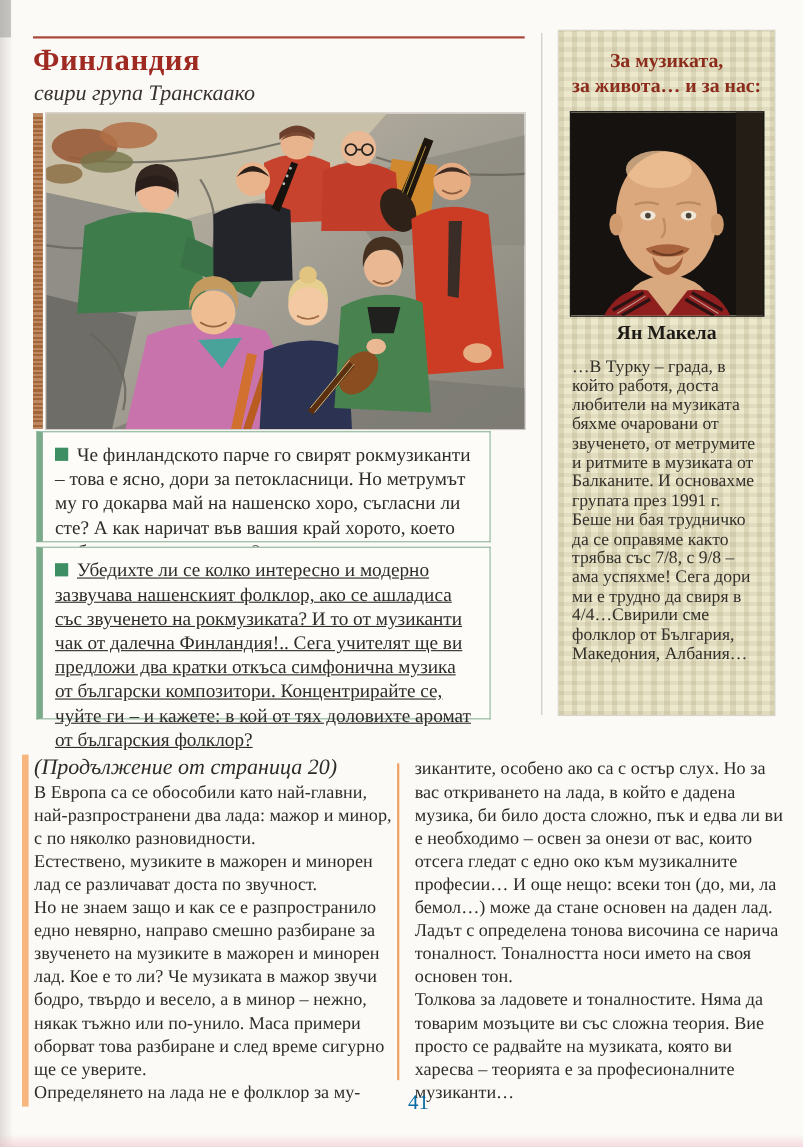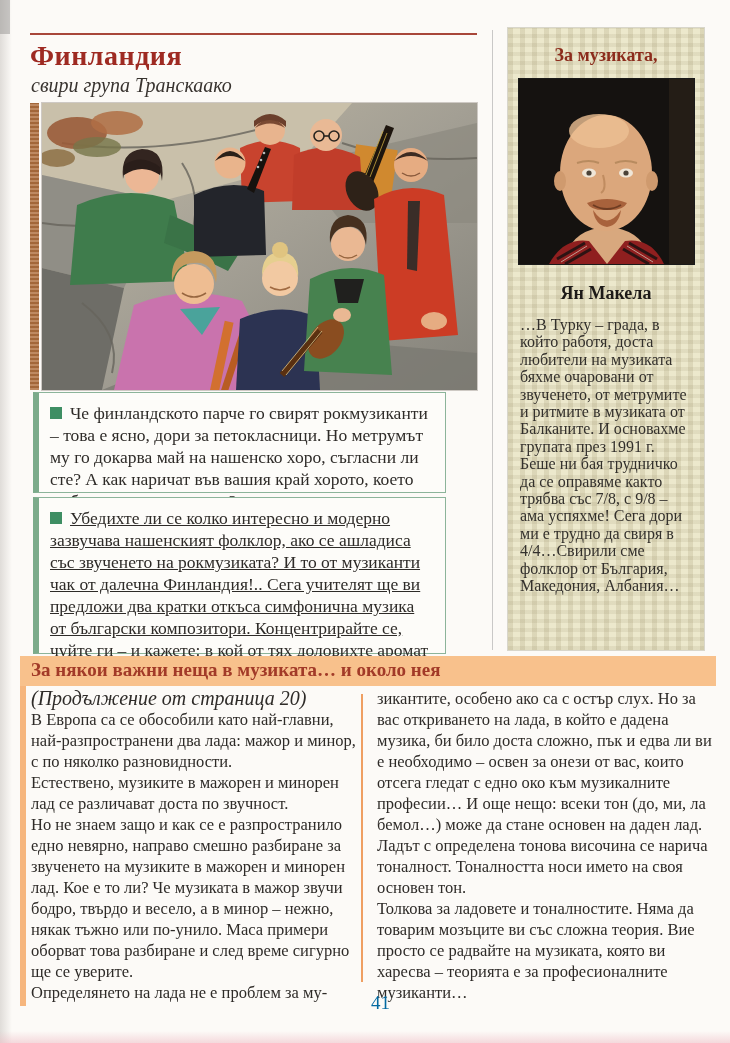--- a/index.html
+++ b/index.html
@@ -37,21 +37,21 @@
 
   
   #profile-panel{left:508px;top:28px;width:196px;height:622px;
     background-color:#ece8cc;
     background-image:
       repeating-linear-gradient(0deg,rgba(120,108,70,.10) 0 4px,rgba(0,0,0,0) 4px 9px),
       repeating-linear-gradient(90deg,rgba(146,134,92,.18) 0 5px,rgba(0,0,0,0) 5px 12px);
     box-shadow:0 0 0 1px rgba(150,145,120,.35);}
   #profile-header{margin:16px 8px 0 8px;text-align:center;font-weight:bold;font-size:18px;line-height:23px;color:#8c2c1c;}
   #profile-photo{display:block;margin:12px auto 0 auto;width:175px;height:185px;box-shadow:0 0 0 1px #1a1a1a;}
-  #profile-caption{margin-top:19px;text-align:center;font-weight:bold;font-size:18px;color:#1d1a18;}
+  #profile-caption{margin-top:5px;text-align:center;font-weight:bold;font-size:18px;color:#1d1a18;}
   #profile-body{margin:12px 11px 0 12px;font-size:16px;line-height:17.4px;color:#33302c;}
 
   
   #section-header-band{left:20px;top:656px;width:696px;height:30px;background:#f8c18c;
     box-sizing:border-box;padding:3px 0 0 11px;font-weight:bold;font-size:19px;color:#a23a28;}
   #section-left-bar{left:20px;top:686px;width:6px;height:320px;background:#f6b67e;}
   #column-divider{left:361px;top:694px;width:2px;height:288px;background:#ef9f62;}
   .column{font-size:16.5px;line-height:21px;color:#2e2b28;}
   .column p{margin:0;}
   #column-left{left:31px;top:688px;width:327px;}
@@ -187,20 +187,21 @@
   <div class="abs task-box" id="task-box-1">
     <span class="bullet"></span><span>Че финландското парче го свирят рокмузиканти – това е ясно, дори за петокласници. Но метрумът му го докарва май на нашенско хоро, съгласни ли сте? А как наричат във вашия край хорото, което се брои по същия начин?</span>
   </div>
   <div class="abs task-box" id="task-box-2">
     <span class="bullet"></span><span>Убедихте ли се колко интересно и модерно зазвучава нашенският фолклор, ако се ашладиса със звученето на рокмузиката? И то от музиканти чак от далечна Финландия!.. Сега учителят ще ви предложи два кратки откъса симфонична музика от български композитори. Концентрирайте се, чуйте ги – и кажете: в кой от тях доловихте аромат от българския фолклор?</span>
   </div>
 
   <div class="abs" id="profile-panel">
     <div id="profile-header">
       <span style="display:block">За музиката,</span>
+      <span style="display:block">за живота… и за нас:</span>
     </div>
     <svg id="profile-photo" viewBox="0 0 175 185" preserveAspectRatio="none">
       <rect width="175" height="185" fill="#151210"></rect>
       <rect x="150" y="0" width="25" height="185" fill="#241d16"></rect>
       <path d="M45,185 Q50,150 88,148 Q126,150 132,185 Z" fill="#d8a87e"></path>
 
       <g>
         <path d="M30,185 Q45,158 70,162 L88,185 Z" fill="#8f1f1f"></path>
         <path d="M145,185 Q132,158 106,162 L88,185 Z" fill="#8f1f1f"></path>
         <g stroke="#1c1212" stroke-width="3" opacity=".85">
@@ -232,30 +233,29 @@
       <path d="M84,96 Q88,110 82,114" stroke="#c08c60" stroke-width="2" fill="none"></path>
 
       <path d="M68,124 Q88,116 108,124 Q104,132 88,131 Q72,132 68,124 Z" fill="#a8623c"></path>
       <path d="M74,131 Q88,152 102,131 Q100,146 88,148 Q76,146 74,131 Z" fill="#a8623c"></path>
       <path d="M74,126 Q88,134 102,126" stroke="#6e3c22" stroke-width="2" fill="none"></path>
     </svg>
     <div id="profile-caption">Ян Макела</div>
     <div id="profile-body">…В Турку – града, в който работя, доста любители на музиката бяхме очаровани от звученето, от метрумите и ритмите в музиката от Балканите. И основахме групата през 1991 г. Беше ни бая трудничко да се оправяме както трябва със 7/8, с 9/8 – ама успяхме! Сега дори ми е трудно да свиря в 4/4…Свирили сме фолклор от България, Македония, Албания…</div>
   </div>
 
-  <div class="abs" id="section-header-band">За някои важни неща в музиката… и около нея</div>
   <div class="abs" id="section-left-bar"></div>
   <div class="abs" id="column-divider"></div>
 
   <div class="abs column" id="column-left">
     <p id="section-continuation">(Продължение от страница 20)</p>
     <p>В Европа са се обособили като най-главни, най-разпространени два лада: мажор и минор, с по няколко разновидности.</p>
     <p>Естествено, музиките в мажорен и минорен лад се различават доста по звучност.</p>
     <p>Но не знаем защо и как се е разпространило едно невярно, направо смешно разбиране за звученето на музиките в мажорен и минорен лад. Кое е то ли? Че музиката в мажор звучи бодро, твърдо и весело, а в минор – нежно, някак тъжно или по-унило. Маса примери оборват това разбиране и след време сигурно ще се уверите.</p>
-    <p>Определянето на лада не е проблем за му-</p>
+    <p>Определянето на лада не е фолклор за му-</p>
   </div>
 
   <div class="abs column" id="column-right">
     <p>зикантите, особено ако са с остър слух. Но за вас откриването на лада, в който е дадена музика, би било доста сложно, пък и едва ли ви е необходимо – освен за онези от вас, които отсега гледат с едно око към музикалните професии… И още нещо: всеки тон (до, ми, ла бемол…) може да стане основен на даден лад. Ладът с определена тонова височина се нарича тоналност. Тоналността носи името на своя основен тон.</p>
     <p>Толкова за ладовете и тоналностите. Няма да товарим мозъците ви със сложна теория. Вие просто се радвайте на музиката, която ви харесва – теорията е за професионалните музиканти…</p>
   </div>
 
   <div class="abs" id="page-number">41</div>
 
   <div class="abs" id="bottom-edge-tint"></div>

